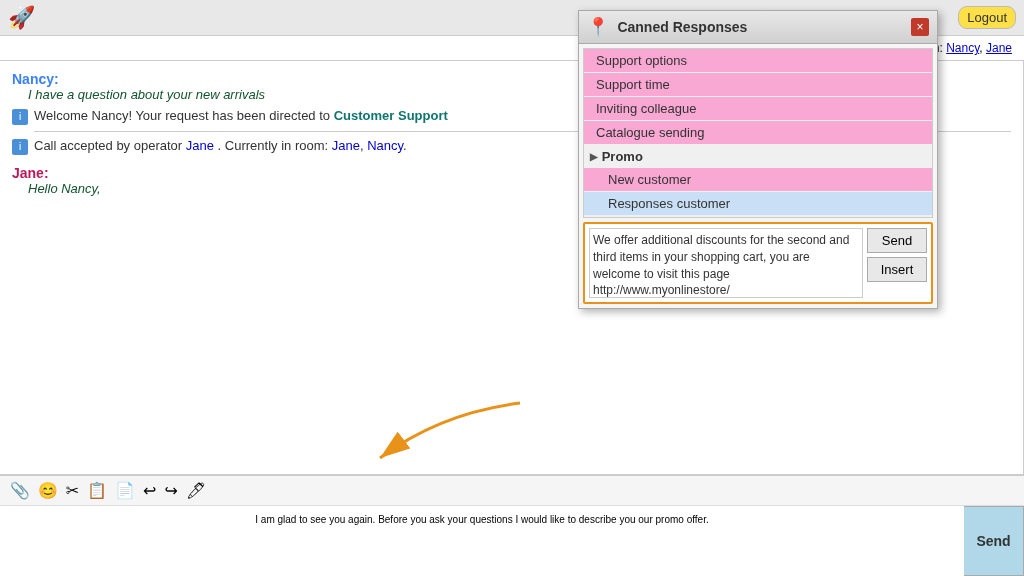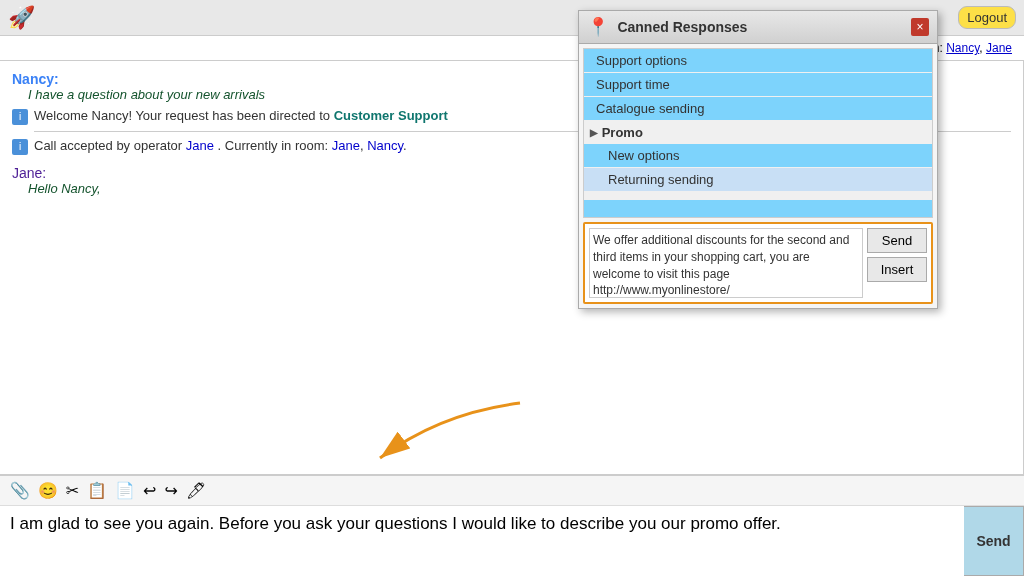--- a/index.html
+++ b/index.html
@@ -65,21 +65,21 @@
 
     #chat-area {
       flex: 1;
       background: #fff;
       padding: 10px 12px;
       overflow-y: auto;
       border-right: 1px solid #ccc;
     }
 
     .chat-name-nancy { color: #3b82f6; font-weight: bold; font-size: 14px; }
-    .chat-name-jane { color: #4c1d95; font-weight: normal; font-size: 14px; }
+    .chat-name-jane { color: #be185d; font-weight: bold; font-size: 14px; }
     .chat-msg-indent { padding-left: 16px; color: #14532d; font-style: italic; margin-bottom: 6px; }
     .system-msg { display: flex; align-items: flex-start; gap: 6px; margin-bottom: 6px; color: #333; }
     .system-icon {
       display: inline-block;
       width: 16px; height: 16px;
       background: #4a90d9;
       border-radius: 2px;
       color: white;
       font-size: 10px;
       text-align: center;
@@ -120,26 +120,27 @@
       cursor: pointer;
       padding: 1px 2px;
     }
     #input-row {
       display: flex;
       align-items: stretch;
     }
     #message-input {
       flex: 1;
       border: none;
-      padding: 8px 10px;
-      font-size: 17px;
+      padding: 8px 0;
+      font-size: 10px;
       resize: none;
       outline: none;
       min-height: 70px;
       font-family: Arial, sans-serif;
+      text-align: center;
     }
     #send-button-main {
       background: #b0d8e8;
       border: 1px solid #aaa;
       border-left: none;
       width: 60px;
       font-size: 14px;
       font-weight: bold;
       cursor: pointer;
       color: #333;
@@ -196,21 +197,21 @@
       height: 18px;
       font-size: 12px;
       cursor: pointer;
       display: flex;
       align-items: center;
       justify-content: center;
       border-radius: 2px;
     }
 
     #cr-list {
-      background: #7dd3fc;
+      background: #f9a8d4;
       border: 1px solid #ccc;
       margin: 4px;
       height: 170px;
       overflow-y: scroll;
       font-size: 13px;
     }
     .cr-item {
       padding: 4px 12px;
       cursor: pointer;
       border-bottom: 1px solid #f0f0f0;
@@ -354,27 +355,28 @@
     <div id="cr-title-left">
       <span id="cr-icon">📍</span>
       <span id="cr-title-text">Canned Responses</span>
     </div>
     <button id="cr-close">×</button>
   </div>
 
   <div id="cr-list">
     <div class="cr-item">Support options</div>
     <div class="cr-item">Support time</div>
+    <div class="cr-item">Inviting colleague</div>
     <div class="cr-item">Catalogue sending</div>
     <div class="cr-category">
       <span class="arrow">▶</span>
       <span>Promo</span>
     </div>
-    <div class="cr-item" style="padding-left: 24px;">New options</div>
-    <div class="cr-item selected" style="padding-left: 24px;">Returning sending</div>
+    <div class="cr-item" style="padding-left: 24px;">New customer</div>
+    <div class="cr-item selected" style="padding-left: 24px;">Responses customer</div>
     <div class="cr-category">
       
       
     </div>
   </div>
 
   <div id="cr-preview-area">
     <textarea id="cr-preview-text" style="">We offer additional discounts for the second and third items in your shopping cart, you are welcome to visit this page http://www.myonlinestore/</textarea>
     <div id="cr-buttons">
       <button class="cr-action-btn">Send</button>

